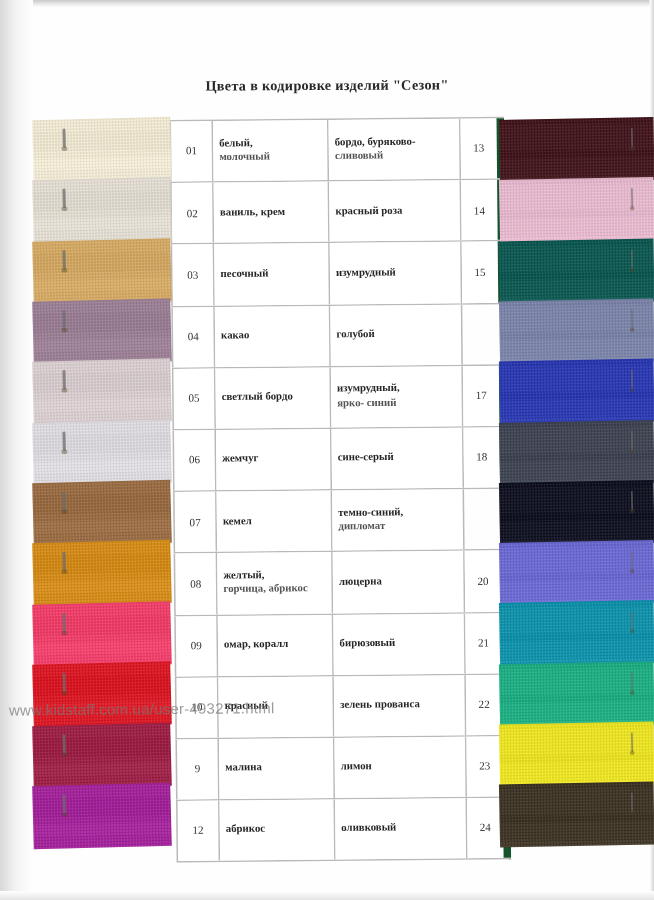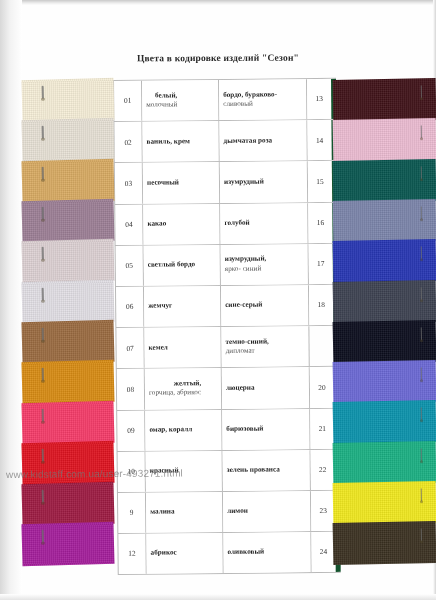--- a/index.html
+++ b/index.html
@@ -52,26 +52,26 @@
     border-right:1px solid #b9b9b9;
     display:flex;align-items:center;
     box-sizing:border-box;
     padding:1px 4px;
     font-size:7.2px;
     line-height:9.4px;
     color:#262626;
     background:#ffffff;
   }
   .cell.code{width:29px;border-left:1px solid #b9b9b9;justify-content:center;font-size:7.4px;color:#333;}
-  .cell.nameL{width:77px;text-align:right;}
+  .cell.nameL{width:77px;}
   .cell.nameR{width:88px;}
   .cell.codeR{width:29px;justify-content:center;font-size:7.4px;color:#333;border-right:5px solid #14532d;}
   .nm{display:block;}
   .nm.b{font-weight:bold;}
-  .nm.f{color:#555;font-weight:normal;}
+  .nm.f{color:#555;font-weight:bold;}
 
   
   .sw{
     position:absolute;
     background-repeat:repeat;
   }
   .sw::after{
     content:"";position:absolute;inset:0;
     background-image:
       repeating-linear-gradient(0deg, rgba(255,255,255,.055) 0 1px, rgba(0,0,0,.05) 1px 2px),
@@ -207,21 +207,21 @@
       </div>
       <div class="grow">
         <div class="cell code">02</div>
         <div class="cell nameL">
           <div>
             <span class="nm b">ваниль, крем</span>
           </div>
         </div>
         <div class="cell nameR">
           <div>
-            <span class="nm b">дымчатая роза</span>
+            <span class="nm b">красный роза</span>
           </div>
         </div>
         <div class="cell codeR">14</div>
       </div>
       <div class="grow">
         <div class="cell code">03</div>
         <div class="cell nameL">
           <div>
             <span class="nm b">песочный</span>
           </div>
@@ -238,21 +238,20 @@
         <div class="cell nameL">
           <div>
             <span class="nm b">какао</span>
           </div>
         </div>
         <div class="cell nameR">
           <div>
             <span class="nm b">голубой</span>
           </div>
         </div>
-        <div class="cell codeR">16</div>
       </div>
       <div class="grow">
         <div class="cell code">05</div>
         <div class="cell nameL">
           <div>
             <span class="nm b">светлый бордо</span>
           </div>
         </div>
         <div class="cell nameR">
           <div>

